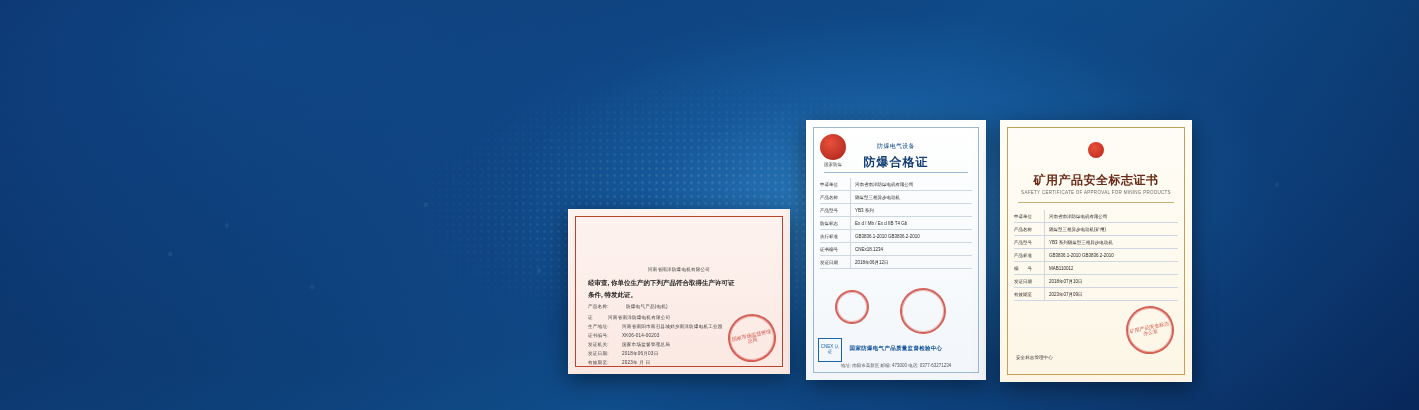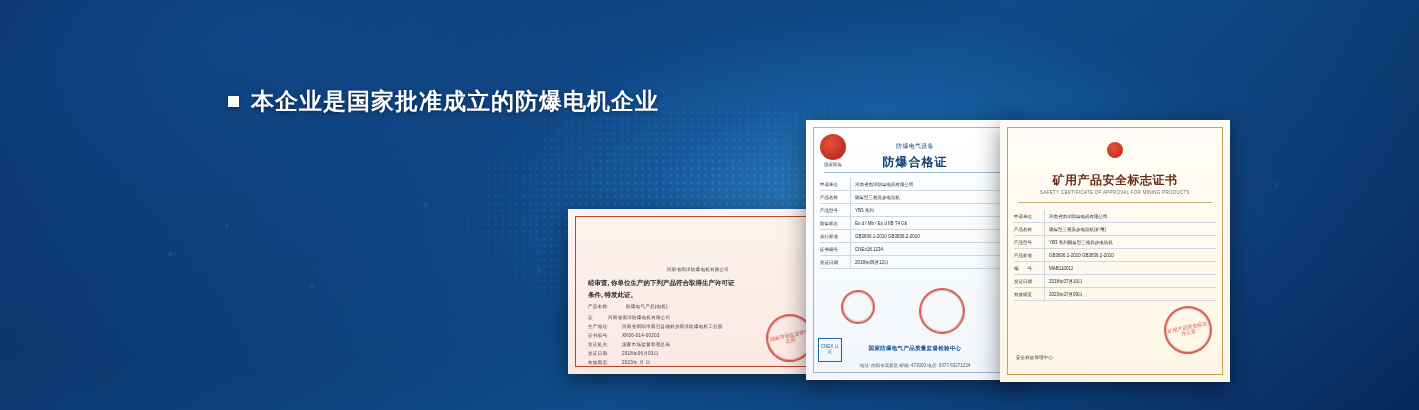--- a/index.html
+++ b/index.html
@@ -92,21 +92,20 @@
     letter-spacing: 1px;
     text-shadow: 0 1px 4px rgba(0,0,0,0.45);
   }
 
   
   .cert {
     position: absolute;
     background: #ffffff;
     box-shadow: 0 6px 22px rgba(0,0,0,0.45);
     overflow: hidden;
-    padding-left: 38px;
   }
   .cert-a { left: 568px; top: 209px; width: 222px; height: 165px; }
   .cert-b { left: 806px; top: 120px; width: 180px; height: 260px; }
   .cert-c { left: 1000px; top: 120px; width: 192px; height: 262px; }
 
   .cert-inner {
     position: absolute;
     inset: 7px;
     border: 1px solid #c9a24b;
     box-sizing: border-box;
@@ -265,24 +264,20 @@
 <body>
 
 <div class="banner">
 
   <div class="map-layer"></div>
   <div class="dot-grid"></div>
   <div class="glow"></div>
 
 
   <div class="bullets">
-    <div class="bullet-row">
-      <span class="bullet-mark"></span>
-      <span class="bullet-text">本企业是国家批准成立的防爆电机企业</span>
-    </div>
   </div>
 
   <div class="cert cert-a">
     <div class="cert-inner"></div>
     <div class="tiny-text" style="left:0;right:0;top:58px;text-align:center;">河南省南洋防爆电机有限公司</div>
     <div class="body-block" style="top:68px;">经审查, 你单位生产的下列产品符合取得生产许可证</div>
     <div class="body-block" style="top:80px;">条件, 特发此证。</div>
 
     <div class="tiny-text" style="left:20px;top:95px;">产品名称:</div>
     <div class="tiny-text" style="left:58px;top:95px;">防爆电气产品(电机)</div>

